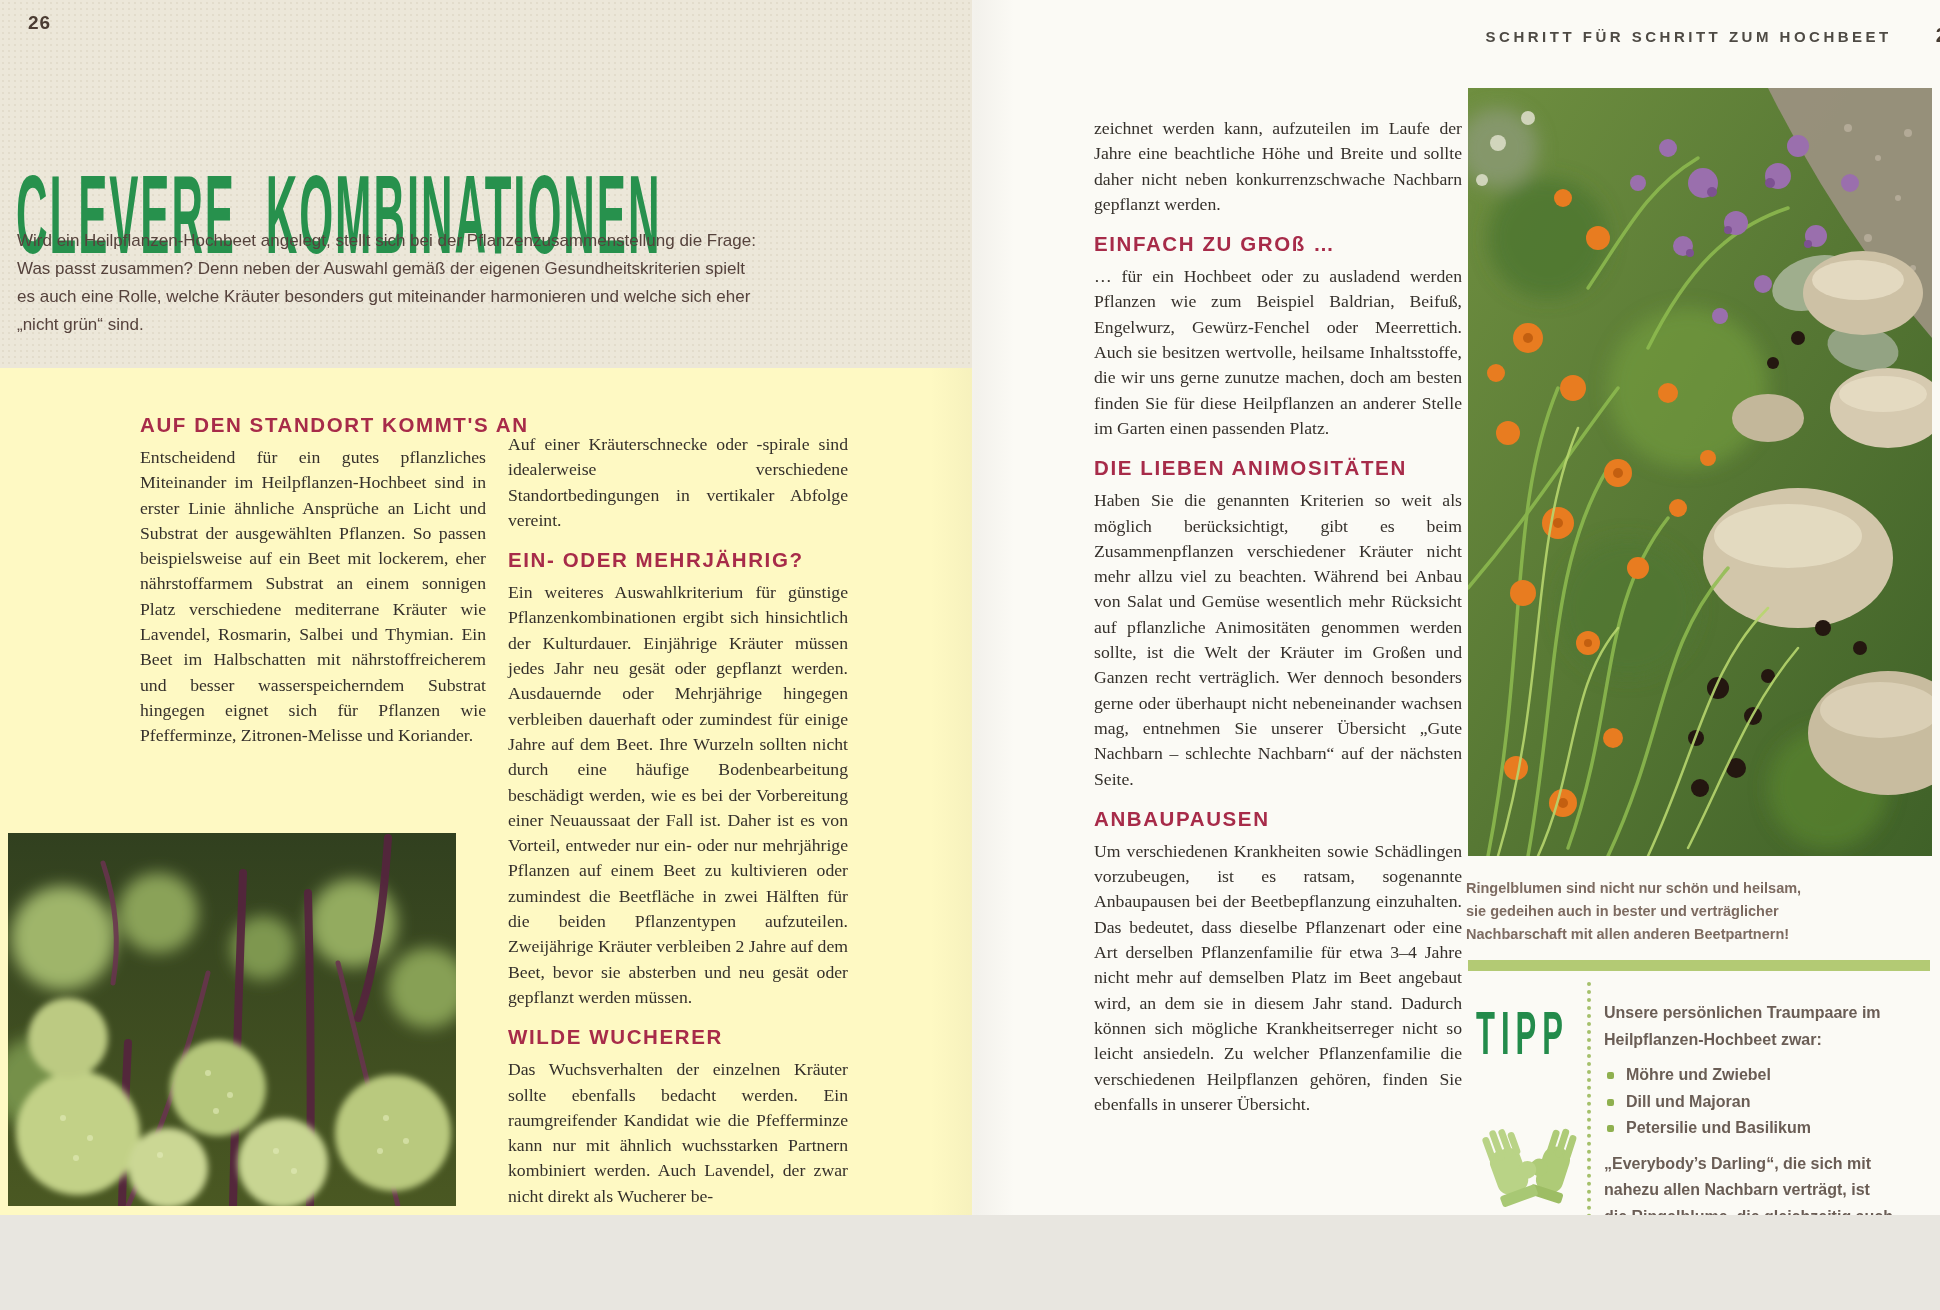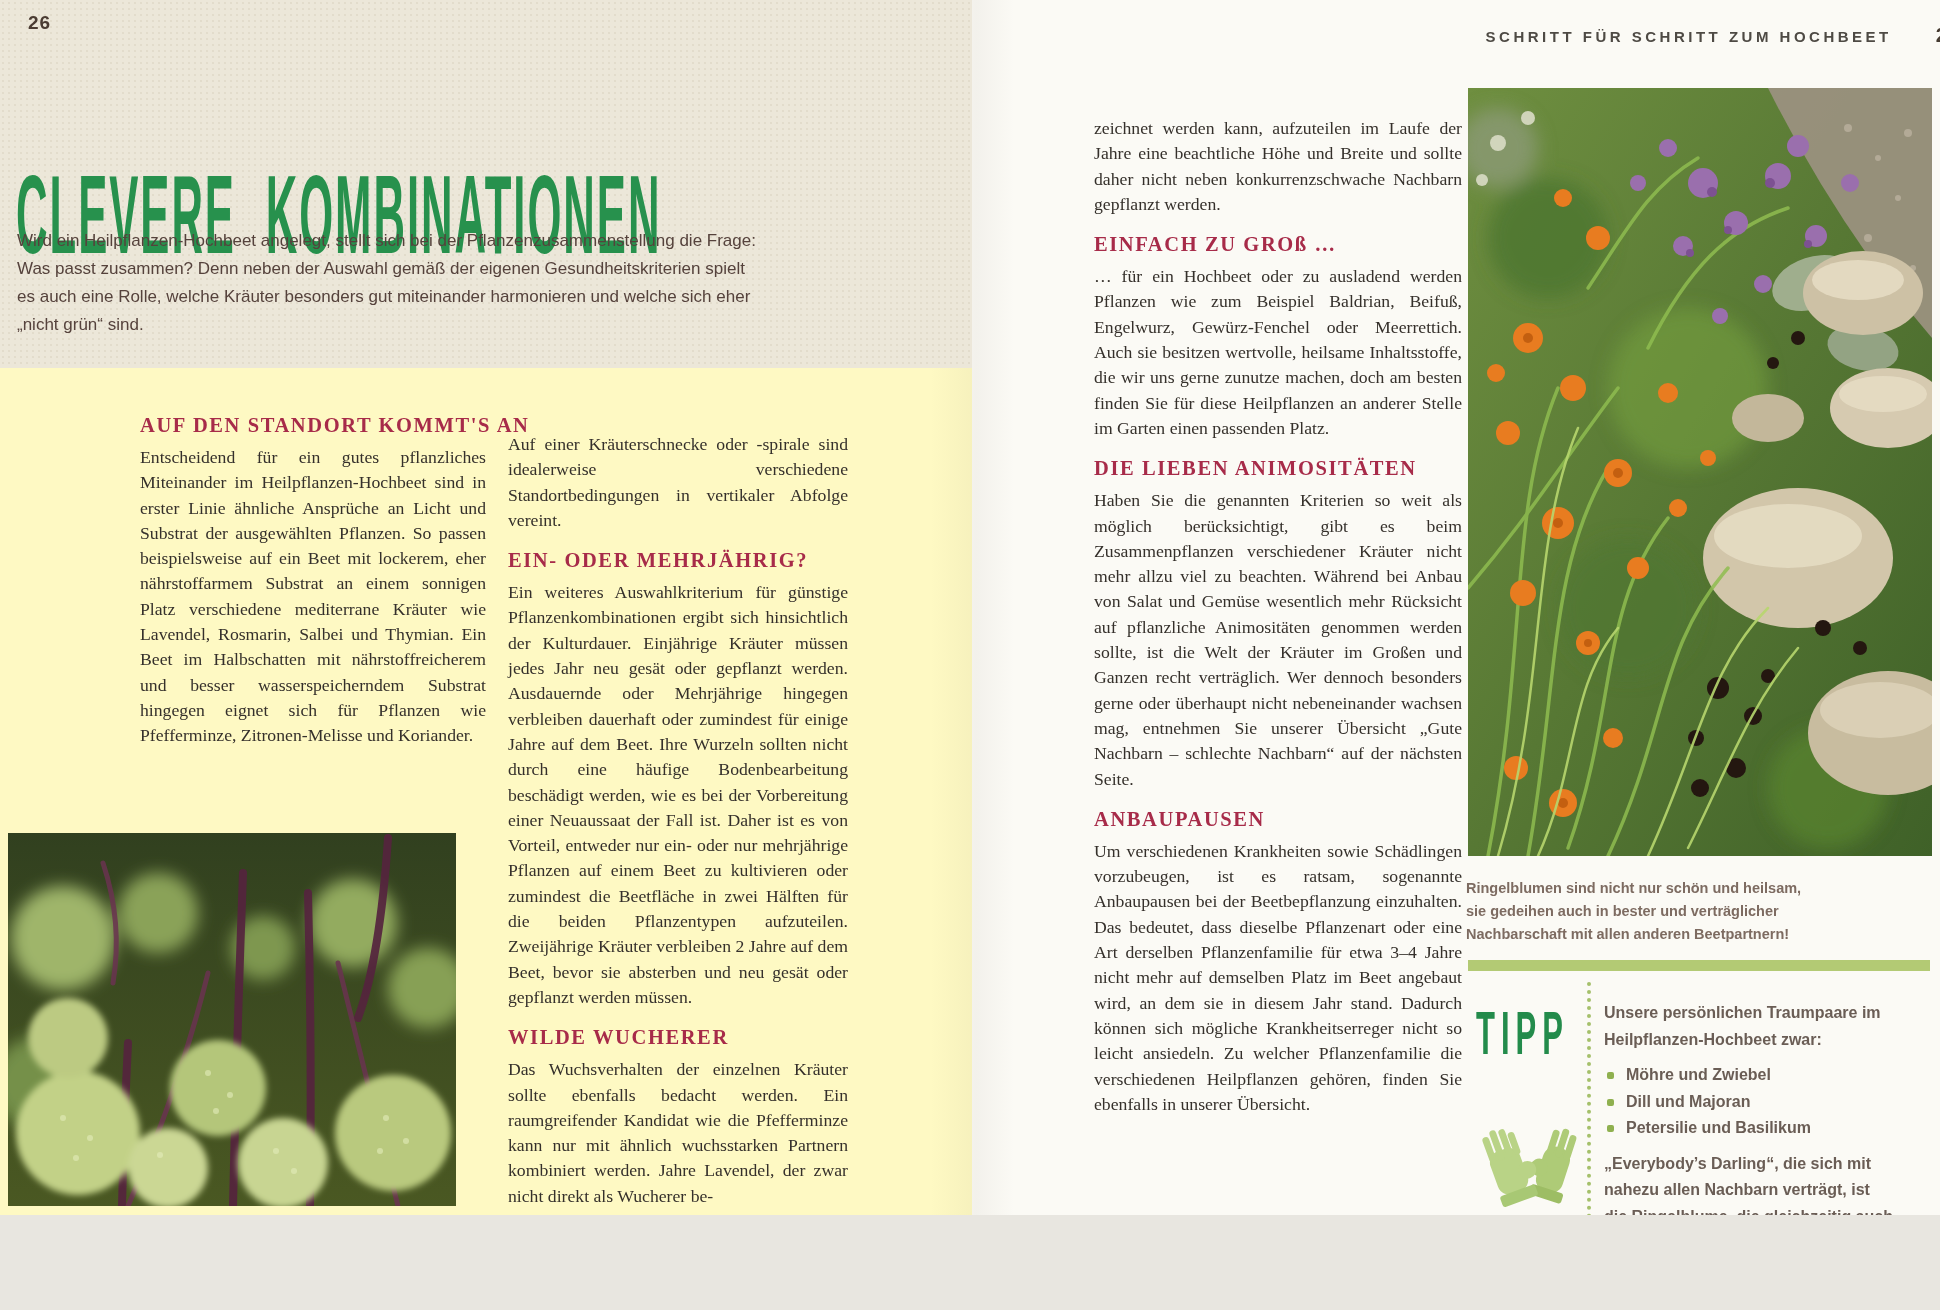--- a/index.html
+++ b/index.html
@@ -19,21 +19,21 @@
   .title{position:absolute;left:16px;top:84px;font-size:112px;line-height:1;font-weight:bold;
          color:#27914d;letter-spacing:5px;word-spacing:40px;white-space:nowrap;
          transform:scaleX(0.39);transform-origin:0 0;}
   .intro{position:absolute;left:17px;top:210px;width:900px;font-weight:normal;font-size:17px;
          line-height:28px;color:#55423c;white-space:pre-line;}
   .col{position:absolute;}
   .col1{left:140px;top:414px;width:346px;}
   .col2{left:508px;top:432px;width:340px;}
   .col3{left:1094px;top:116px;width:368px;}
   .h3red{font-weight:bold;font-size:20.5px;line-height:22px;letter-spacing:1.6px;color:#a72b49;
-         white-space:nowrap;margin:16px 0 9px;font-family:Liberation Serif, serif;}
+         white-space:nowrap;margin:16px 0 9px;}
   .h3red.first{margin-top:0;}
   .body{font-family:"Liberation Serif",serif;font-size:17.7px;line-height:25.3px;color:#35302b;
         text-align:justify;margin:0 0 2px;hyphens:auto;}
   .photo{position:absolute;overflow:hidden;}
   .photo svg{display:block;width:100%;height:100%;}
   .photo-left{left:8px;top:833px;width:448px;height:373px;}
   .photo-right{left:1468px;top:88px;width:464px;height:768px;}
   .caption{position:absolute;font-weight:bold;font-size:14.5px;line-height:23px;color:#7d6b61;
            white-space:pre-line;}
   .caption-left{left:18px;top:1218px;width:430px;}
@@ -79,21 +79,21 @@
   <div class="col col1">
     <h3 class="h3red first">AUF DEN STANDORT KOMMT'S AN</h3>
     <p class="body">Entscheidend für ein gutes pflanzliches Miteinander im Heilpflanzen-Hochbeet sind in erster Linie ähnliche Ansprüche an Licht und Substrat der ausgewählten Pflanzen. So passen beispielsweise auf ein Beet mit lockerem, eher nährstoffarmem Substrat an einem sonnigen Platz verschiedene mediterrane Kräuter wie Lavendel, Rosmarin, Salbei und Thymian. Ein Beet im Halbschatten mit nährstoffreicherem und besser wasserspeicherndem Substrat hingegen eignet sich für Pflanzen wie Pfefferminze, Zitronen-Melisse und Koriander.</p>
   </div>
 
   <div class="col col2">
     <p class="body">Auf einer Kräuterschnecke oder -spirale sind idealerweise verschiedene Standortbedingungen in vertikaler Abfolge vereint.</p>
     <h3 class="h3red">EIN- ODER MEHRJÄHRIG?</h3>
     <p class="body">Ein weiteres Auswahlkriterium für günstige Pflanzenkombinationen ergibt sich hinsichtlich der Kulturdauer. Einjährige Kräuter müssen jedes Jahr neu gesät oder gepflanzt werden. Ausdauernde oder Mehrjährige hingegen verbleiben dauerhaft oder zumindest für einige Jahre auf dem Beet. Ihre Wurzeln sollten nicht durch eine häufige Bodenbearbeitung beschädigt werden, wie es bei der Vorbereitung einer Neuaussaat der Fall ist. Daher ist es von Vorteil, entweder nur ein- oder nur mehrjährige Pflanzen auf einem Beet zu kultivieren oder zumindest die Beetfläche in zwei Hälften für die beiden Pflanzentypen aufzuteilen. Zweijährige Kräuter verbleiben 2 Jahre auf dem Beet, bevor sie absterben und neu gesät oder gepflanzt werden müssen.</p>
     <h3 class="h3red">WILDE WUCHERER</h3>
-    <p class="body">Das Wuchsverhalten der einzelnen Kräuter sollte ebenfalls bedacht werden. Ein raumgreifender Kandidat wie die Pfefferminze kann nur mit ähnlich wuchsstarken Partnern kombiniert werden. Jahre Lavendel, der zwar nicht direkt als Wucherer be-</p>
+    <p class="body">Das Wuchsverhalten der einzelnen Kräuter sollte ebenfalls bedacht werden. Ein raumgreifender Kandidat wie die Pfefferminze kann nur mit ähnlich wuchsstarken Partnern kombiniert werden. Auch Lavendel, der zwar nicht direkt als Wucherer be-</p>
   </div>
 
   <div class="photo photo-left">
     <svg viewBox="0 0 448 373" preserveAspectRatio="none" aria-hidden="true">
       <defs>
         <linearGradient id="lg1" x1="0" y1="0" x2="0" y2="1">
           <stop offset="0" stop-color="#31401f"></stop>
           <stop offset="1" stop-color="#4a5822"></stop>
         </linearGradient>
         <filter id="soft" x="-50%" y="-50%" width="200%" height="200%">

